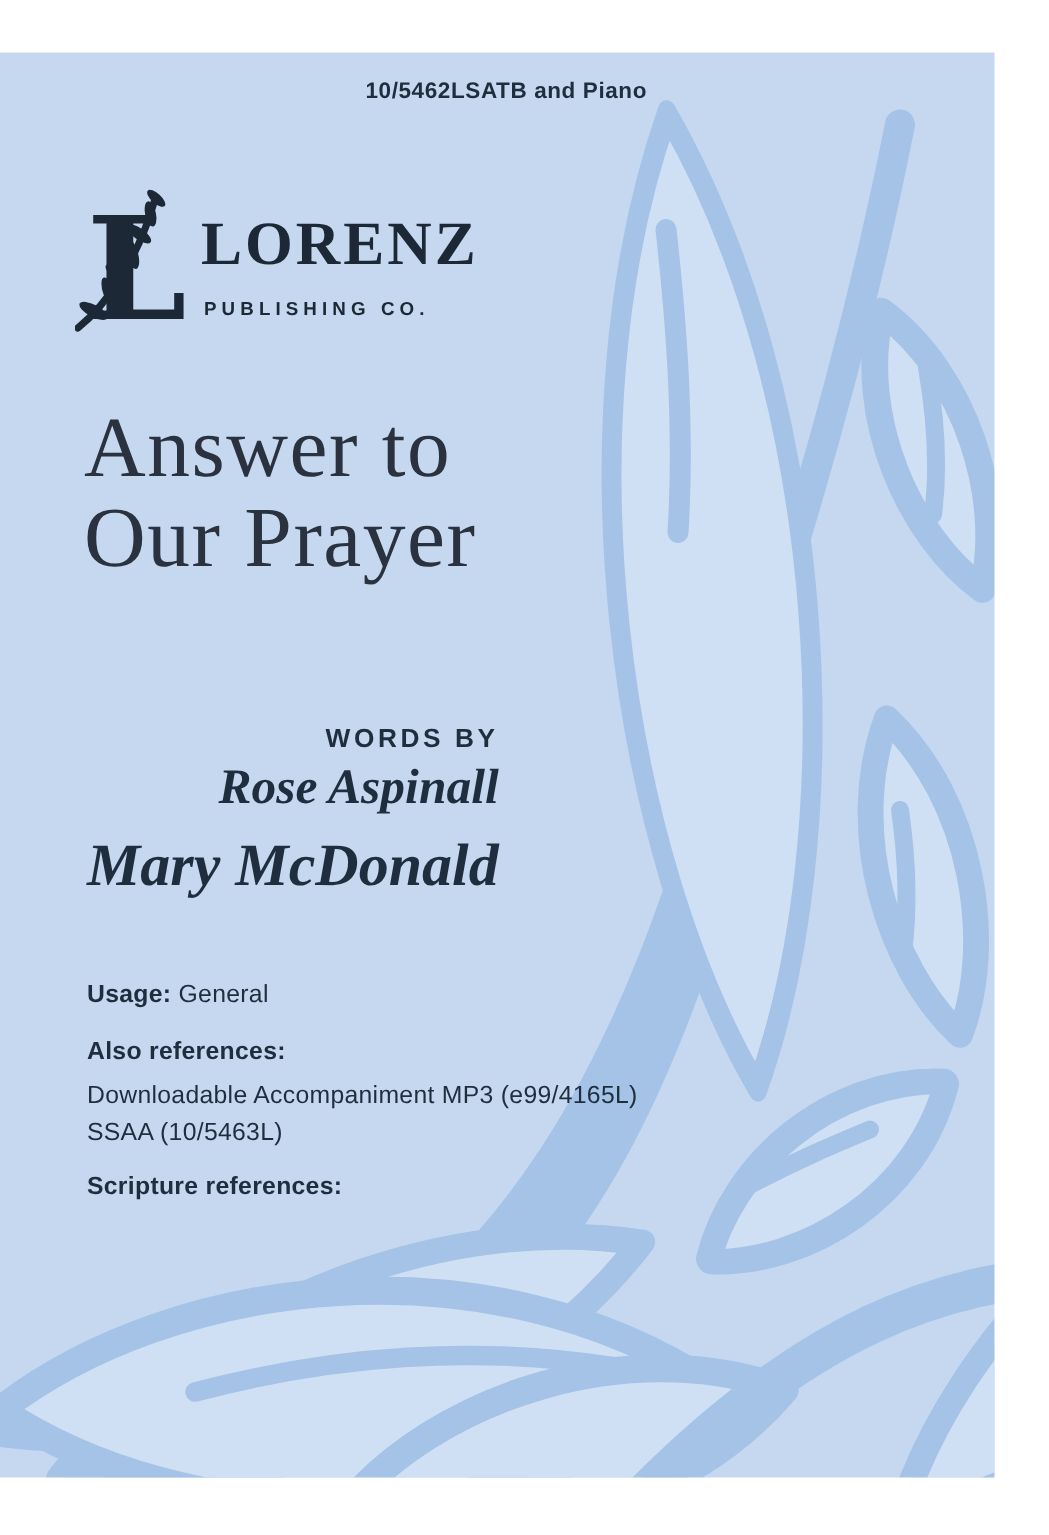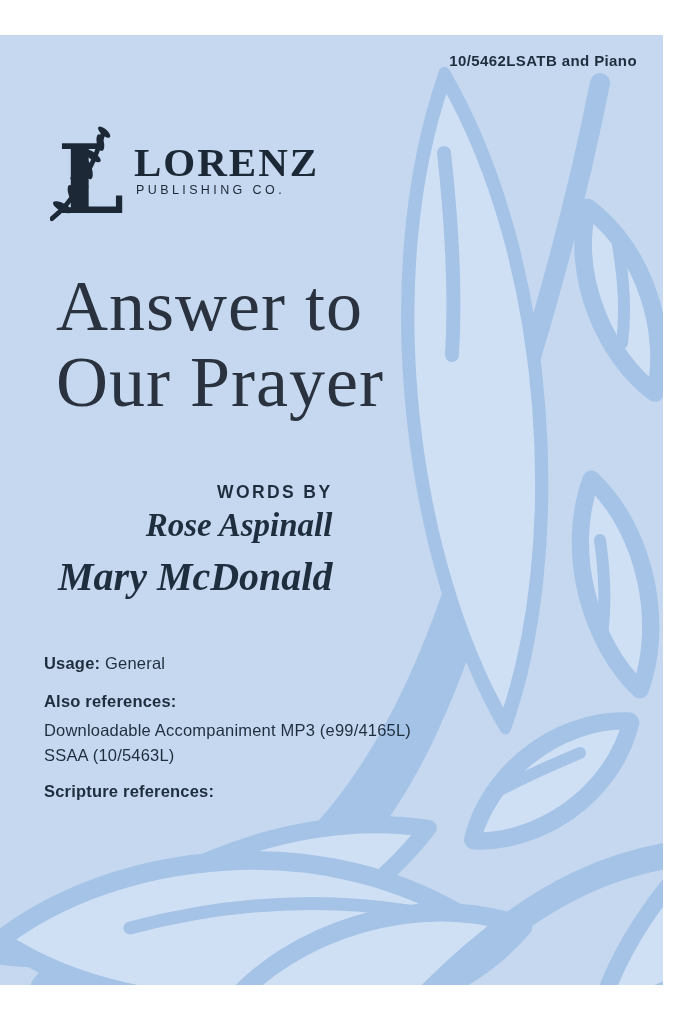--- a/index.html
+++ b/index.html
@@ -11,39 +11,39 @@
     --margin-white:#ffffff;
   }
   *{margin:0;padding:0;box-sizing:border-box;}
   body{background:#fff;font-family:"Liberation Sans",sans-serif;}
   .canvas{position:relative;width:699px;height:1023px;background:var(--margin-white);overflow:hidden;}
   .page{position:absolute;left:0;top:35px;width:663px;height:950px;background:var(--page-background);overflow:hidden;}
   .bg-svg{position:absolute;left:0;top:0;width:663px;height:950px;display:block;}
   .leaf{fill:var(--leaf-fill);stroke:var(--leaf-outline);stroke-linejoin:round;}
   .stem{fill:none;stroke:var(--leaf-outline);stroke-linecap:round;}
 
-  .header-row{position:absolute;top:17px;left:38px;right:26px;display:flex;justify-content:flex-end;
+  .header-row{position:absolute;top:17px;left:38px;right:26px;display:flex;justify-content:center;
     font-size:15px;font-weight:bold;letter-spacing:.4px;color:var(--ink);}
 
   .logo{position:absolute;left:50px;top:90px;display:flex;align-items:flex-start;gap:8px;color:#1c2836;}
   .logo-mark{width:76px;height:98px;flex:0 0 auto;}
   .logo-text{margin-top:17px;}
   .logo-name{font-family:"Liberation Serif",serif;font-weight:bold;font-size:41px;line-height:1;letter-spacing:2px;}
-  .logo-sub{font-size:12.5px;font-weight:normal;letter-spacing:3.4px;margin-top:0;margin-left:2px;}
+  .logo-sub{font-size:12.5px;font-weight:bold;letter-spacing:3.4px;margin-top:16px;margin-left:2px;}
 
   .title{position:absolute;left:56px;top:234px;font-family:"Liberation Serif",serif;font-weight:400;
-    font-size:72px;line-height:1.05;letter-spacing:1px;color:var(--ink-title);}
+    font-size:57px;line-height:1.05;letter-spacing:1px;color:var(--ink-title);}
 
   .credits{position:absolute;left:58px;top:447px;color:var(--ink);text-align:right;}
   .credit-label{font-size:17.5px;font-weight:bold;letter-spacing:2.4px;}
   .credit-name{font-family:"Liberation Serif",serif;font-weight:bold;line-height:1.05;font-style:italic;}
   .name-words{font-size:33px;margin:5px 0 13px;}
   .name-arr{font-size:40px;margin-top:5px;}
 
-  .details{position:absolute;left:44px;top:616px;font-size:16.5px;letter-spacing:.2px;color:var(--ink);line-height:25px;}
+  .details{position:absolute;left:58px;top:616px;font-size:16.5px;letter-spacing:.2px;color:var(--ink);line-height:25px;}
   .details b{font-weight:bold;}
   .usage-row{margin-bottom:13px;}
   .group-label{margin-bottom:4px;}
   .scripture-label{margin-top:11px;margin-bottom:16px;}
 </style>
 </head>
 <body>
 
 <div class="canvas">
   <div class="page">

